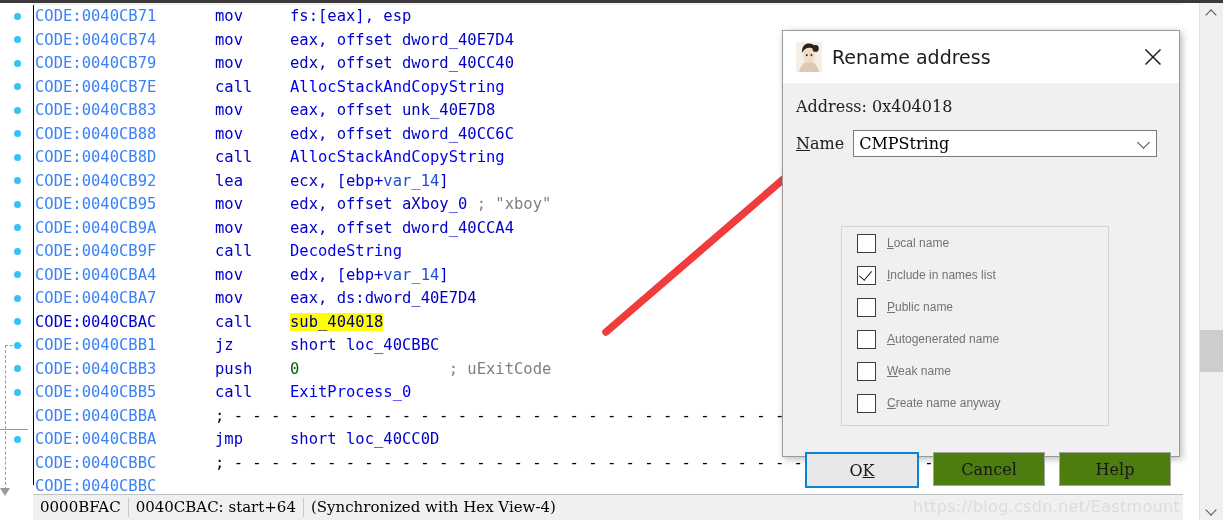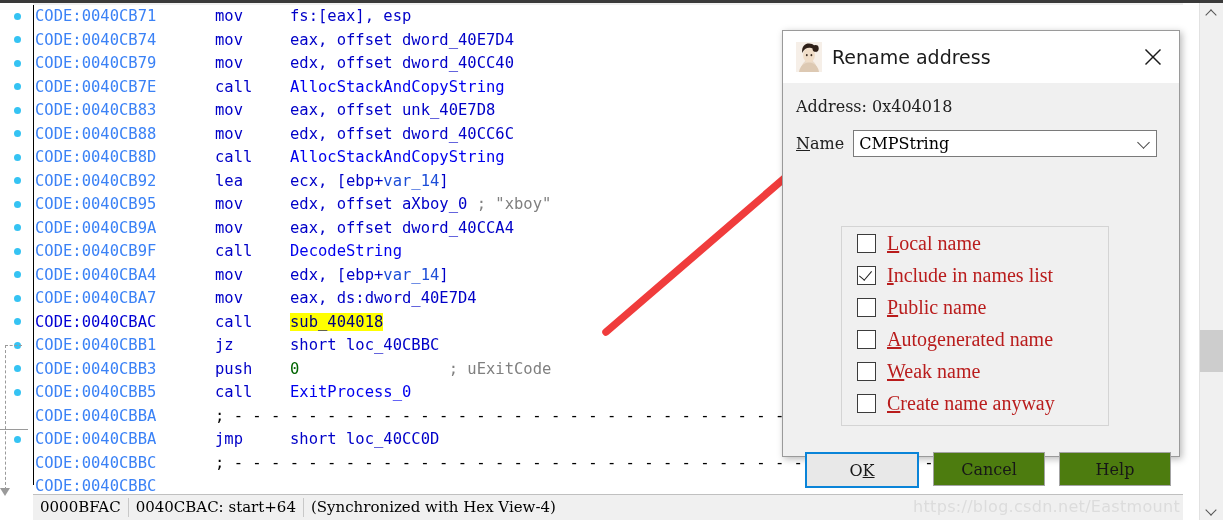--- a/index.html
+++ b/index.html
@@ -126,21 +126,21 @@
   .cb-row{display:flex;align-items:center;height:32px;padding-left:15px;}
   .cb-box{
     width:17px;height:17px;border:1.3px solid #3c3c3c;background:#ffffff;
     margin-right:11px;flex:0 0 auto;position:relative;
   }
   .cb-box.checked::after{
     content:"";position:absolute;left:4px;top:1px;width:6px;height:11px;
     border-right:1.9px solid #1d1d1d;border-bottom:1.9px solid #1d1d1d;
     transform:rotate(40deg);
   }
-  .cb-lbl{font-family:Liberation Serif, serif;font-size:20px;color:#b91c1c;}
+  .cb-lbl{font-family:Liberation Sans, sans-serif;font-size:12px;color:#737373;}
 
   .btn-row{position:absolute;left:0;top:369px;width:396px;display:flex;gap:14px;padding-left:22px;}
   .btn{
     width:110px;height:32px;background:#4d7c0f;border:1px solid #a3a3a3;
     font-family:"DejaVu Serif",serif;font-size:16px;color:#171717;
     display:flex;align-items:center;justify-content:center;cursor:pointer;
   }
   .btn.default{border:2px solid #0a84d8;background:#e8e8e8;}
 </style>
 </head>

